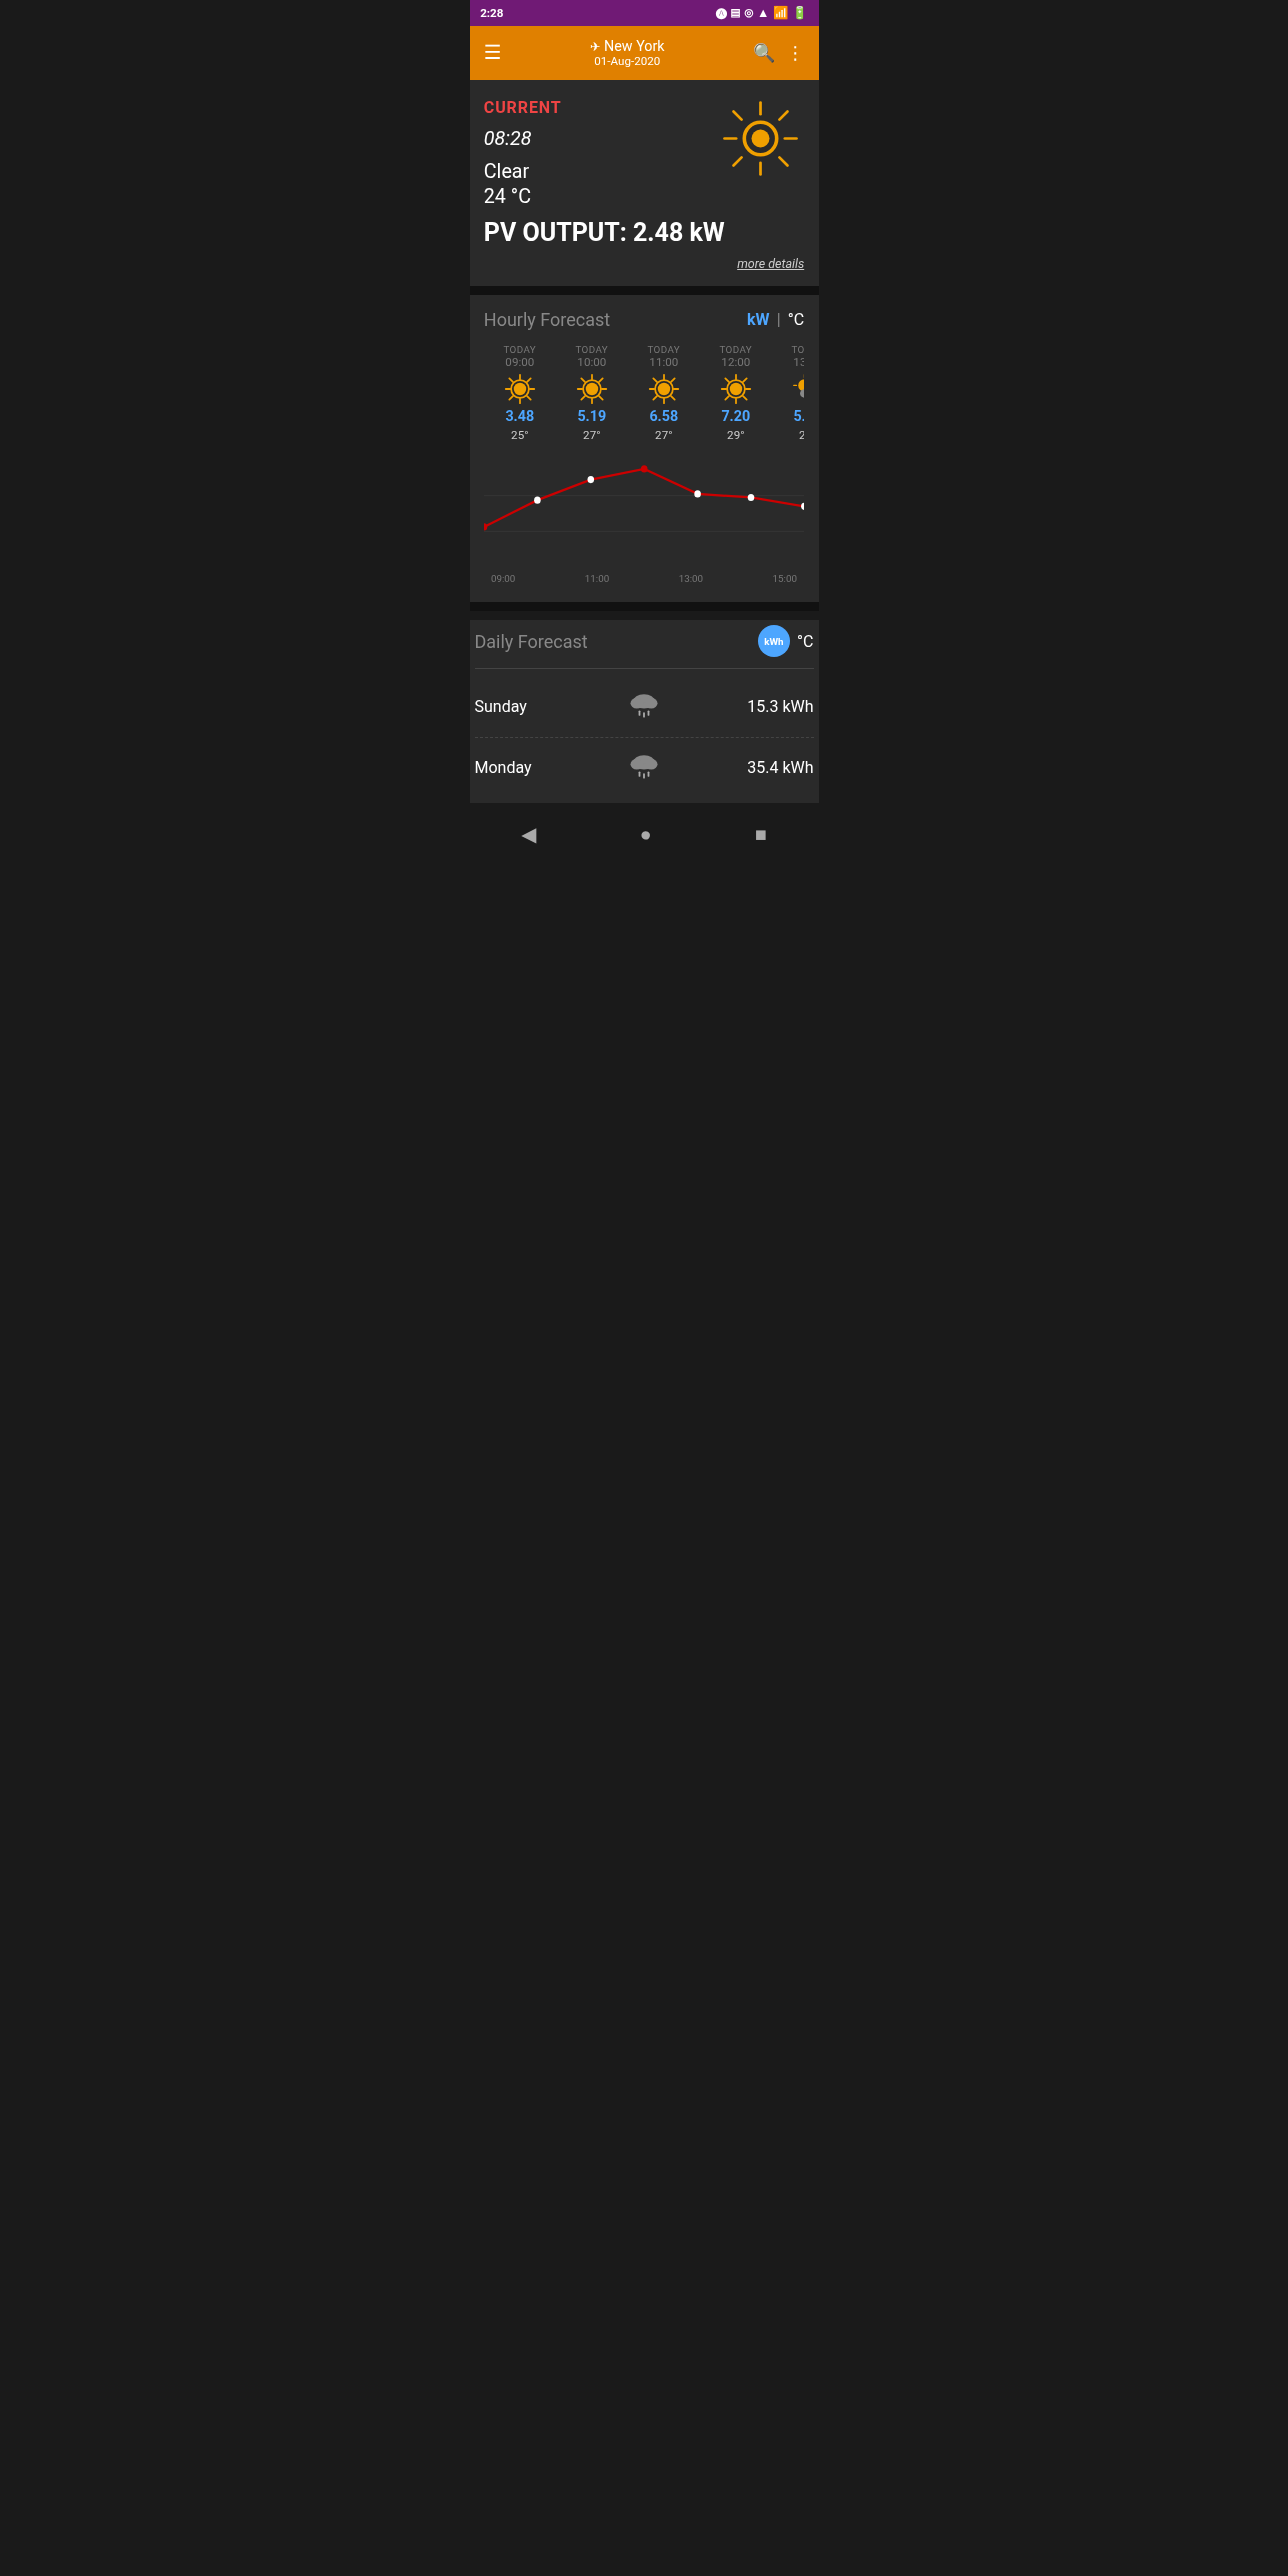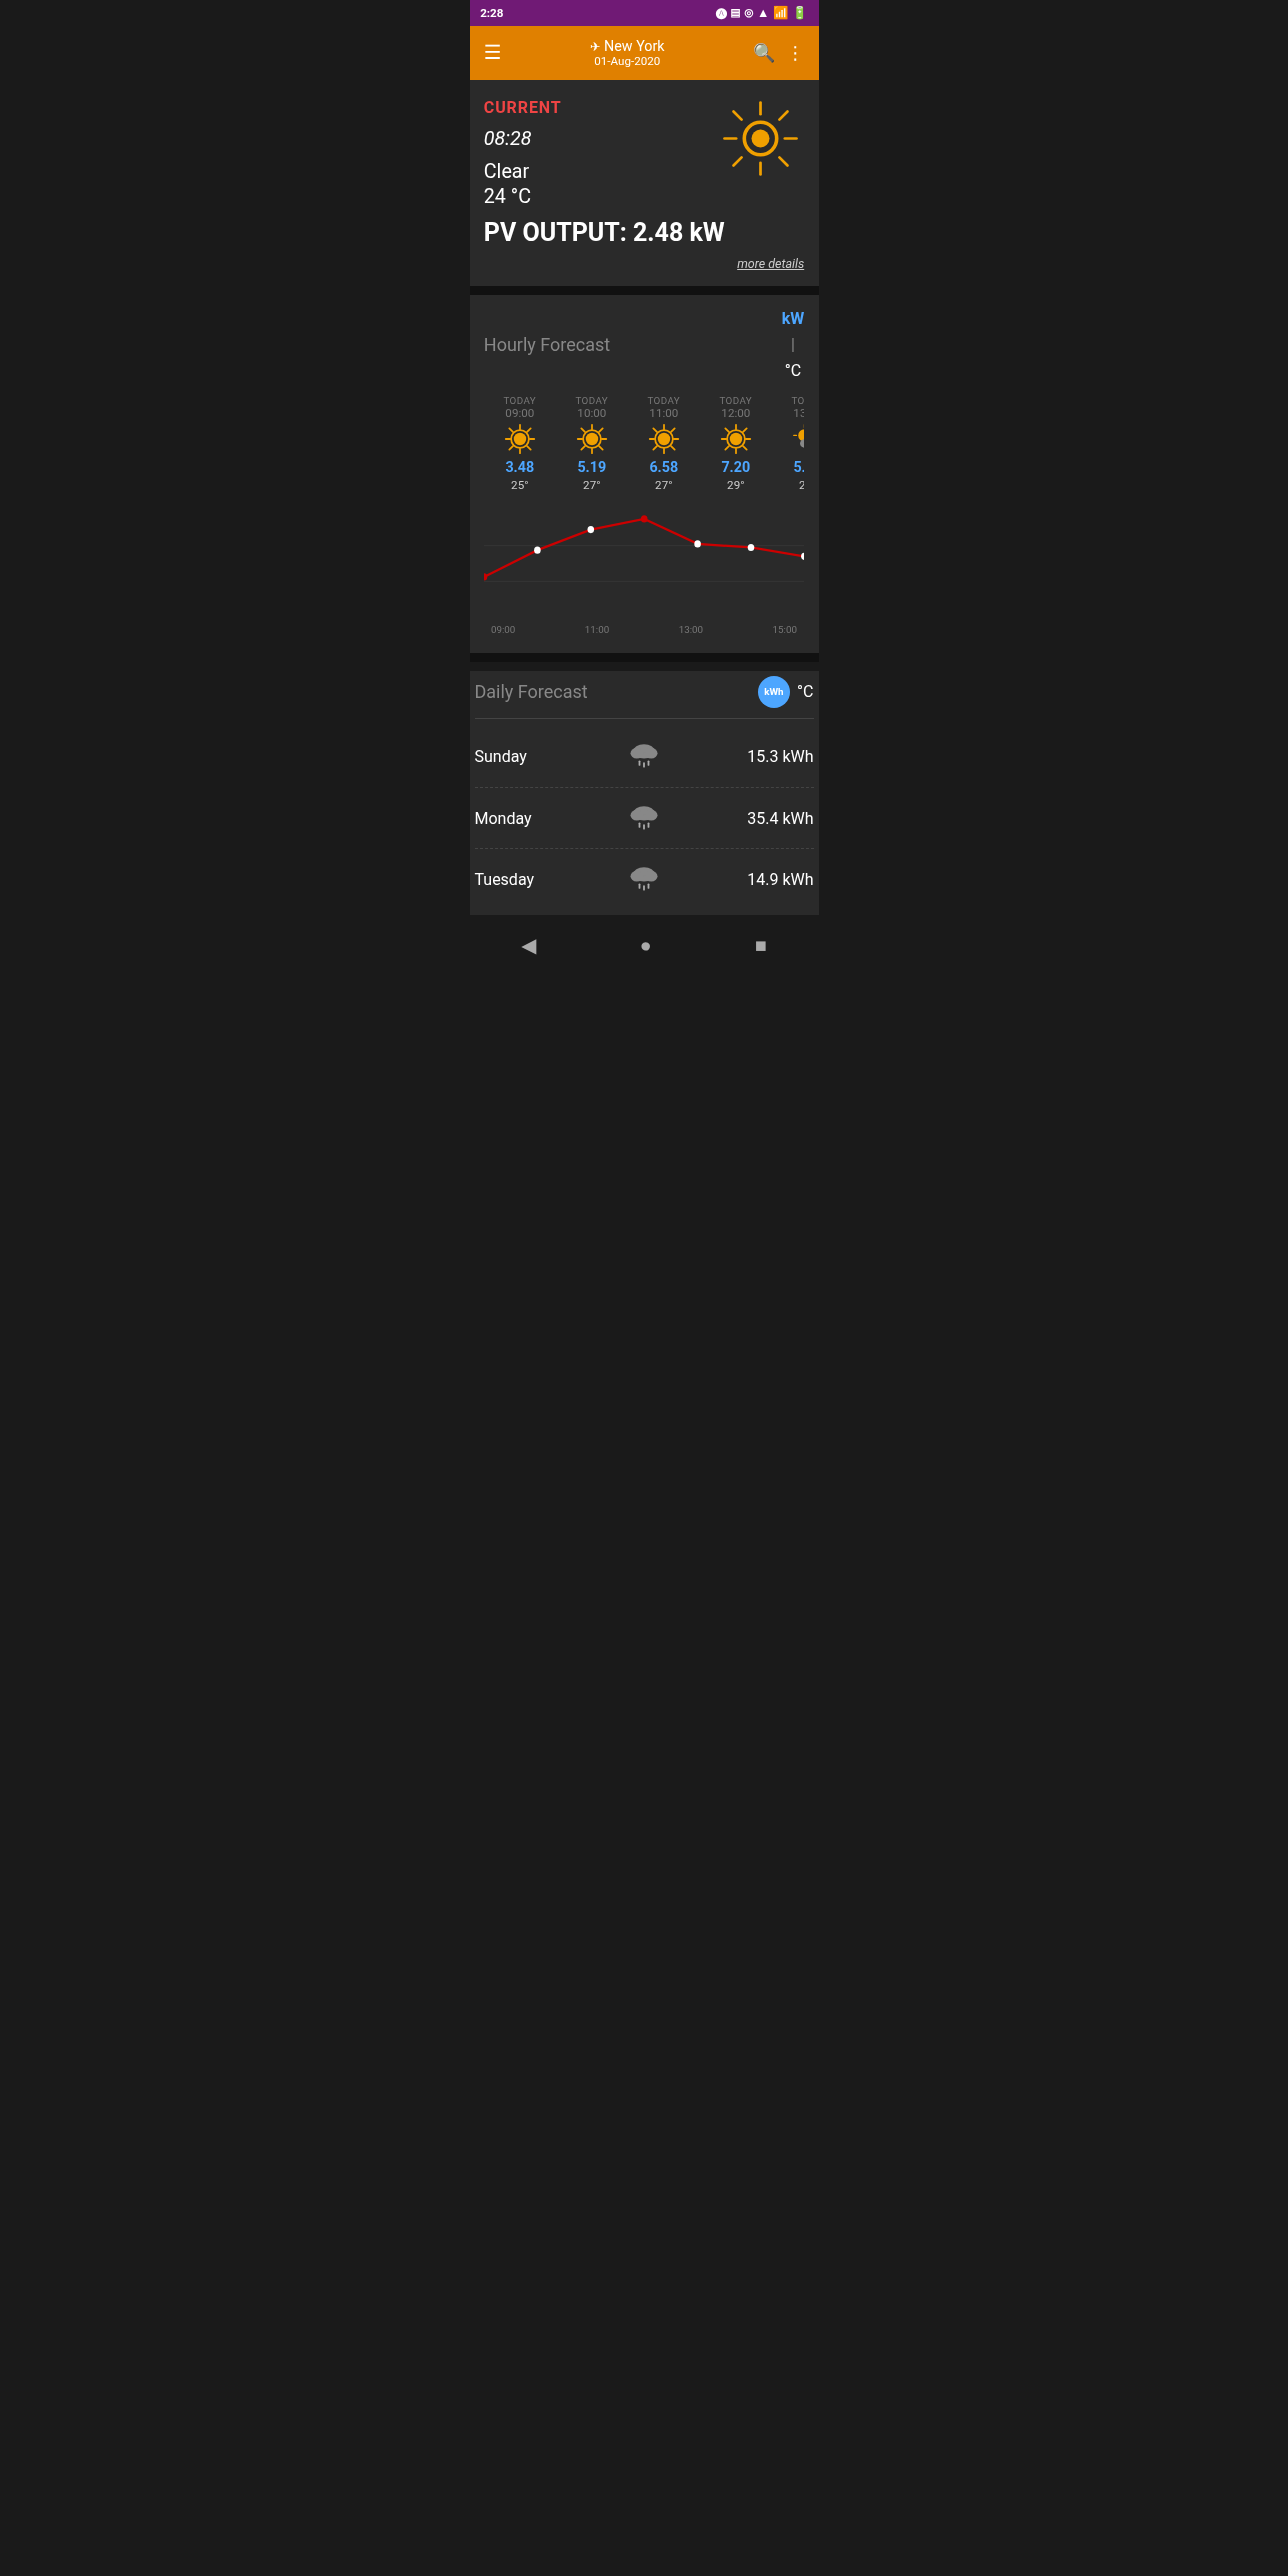--- a/index.html
+++ b/index.html
@@ -120,21 +120,20 @@
       margin-bottom: 10.7px;
     }
     .section-title {
       color: #888;
       font-size: 18px;
     }
     .unit-toggle {
       display: flex;
       align-items: center;
       gap: 7.2px;
-      flex-direction: column;
     }
     .unit-kw { color: #4da6ff; font-size: 16px; font-weight: bold; cursor: pointer; }
     .unit-sep { color: #888; font-size: 16px; }
     .unit-c { color: #fff; font-size: 16px; cursor: pointer; }
 
     .hourly-scroll {
       overflow-x: auto;
       margin-bottom: 7.2px;
     }
     .hourly-items {
@@ -482,34 +481,20 @@
         <ellipse cx="12" cy="18" rx="7" ry="6" fill="#888"></ellipse>
         <ellipse cx="28" cy="18" rx="7" ry="6" fill="#888"></ellipse>
         <rect x="14" y="26" width="2" height="6" rx="1" fill="#aaa"></rect>
         <rect x="19" y="28" width="2" height="6" rx="1" fill="#aaa"></rect>
         <rect x="24" y="26" width="2" height="6" rx="1" fill="#aaa"></rect>
       </svg>
     </div>
     <div class="daily-kwh">35.4 kWh</div>
   </div>
 
-  <div class="daily-item">
-    <div class="daily-day">Tuesday</div>
-    <div class="daily-weather-icon">
-      <svg width="36" height="36" viewBox="0 0 40 40" xmlns="http://www.w3.org/2000/svg">
-        <ellipse cx="20" cy="16" rx="12" ry="8" fill="#888"></ellipse>
-        <ellipse cx="12" cy="18" rx="7" ry="6" fill="#888"></ellipse>
-        <ellipse cx="28" cy="18" rx="7" ry="6" fill="#888"></ellipse>
-        <rect x="14" y="26" width="2" height="6" rx="1" fill="#aaa"></rect>
-        <rect x="19" y="28" width="2" height="6" rx="1" fill="#aaa"></rect>
-        <rect x="24" y="26" width="2" height="6" rx="1" fill="#aaa"></rect>
-      </svg>
-    </div>
-    <div class="daily-kwh">14.9 kWh</div>
-  </div>
 </div>
 
 <div class="nav-bar">
   <span class="nav-btn">◀</span>
   <span class="nav-btn">●</span>
   <span class="nav-btn">■</span>
 </div>
 
 
 </body></html>

